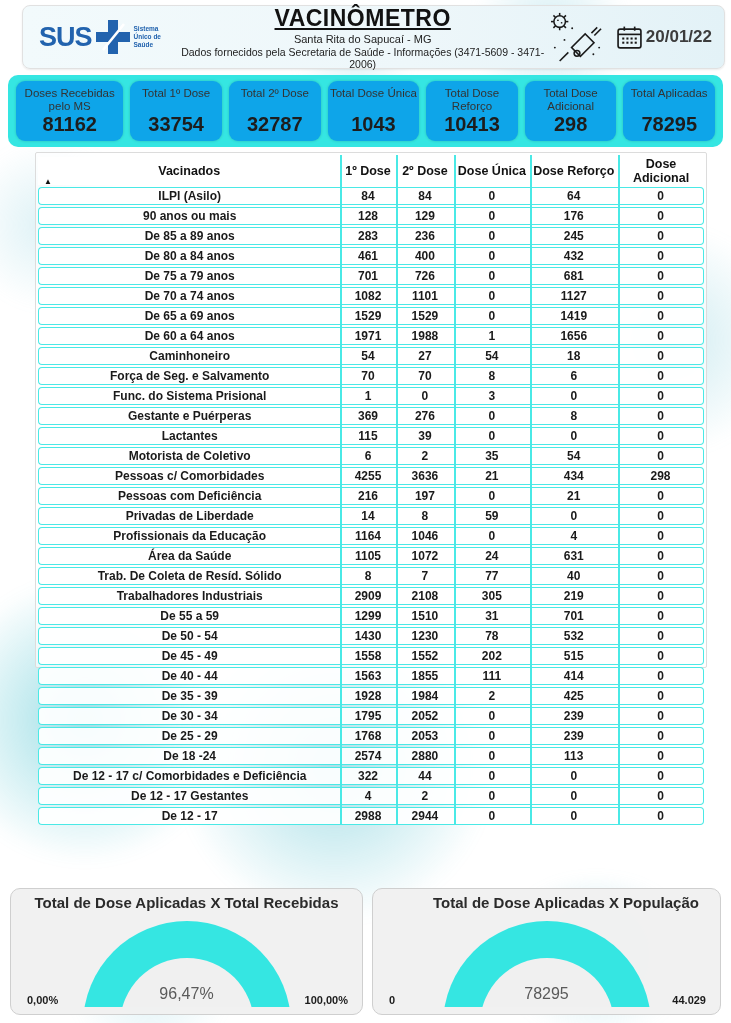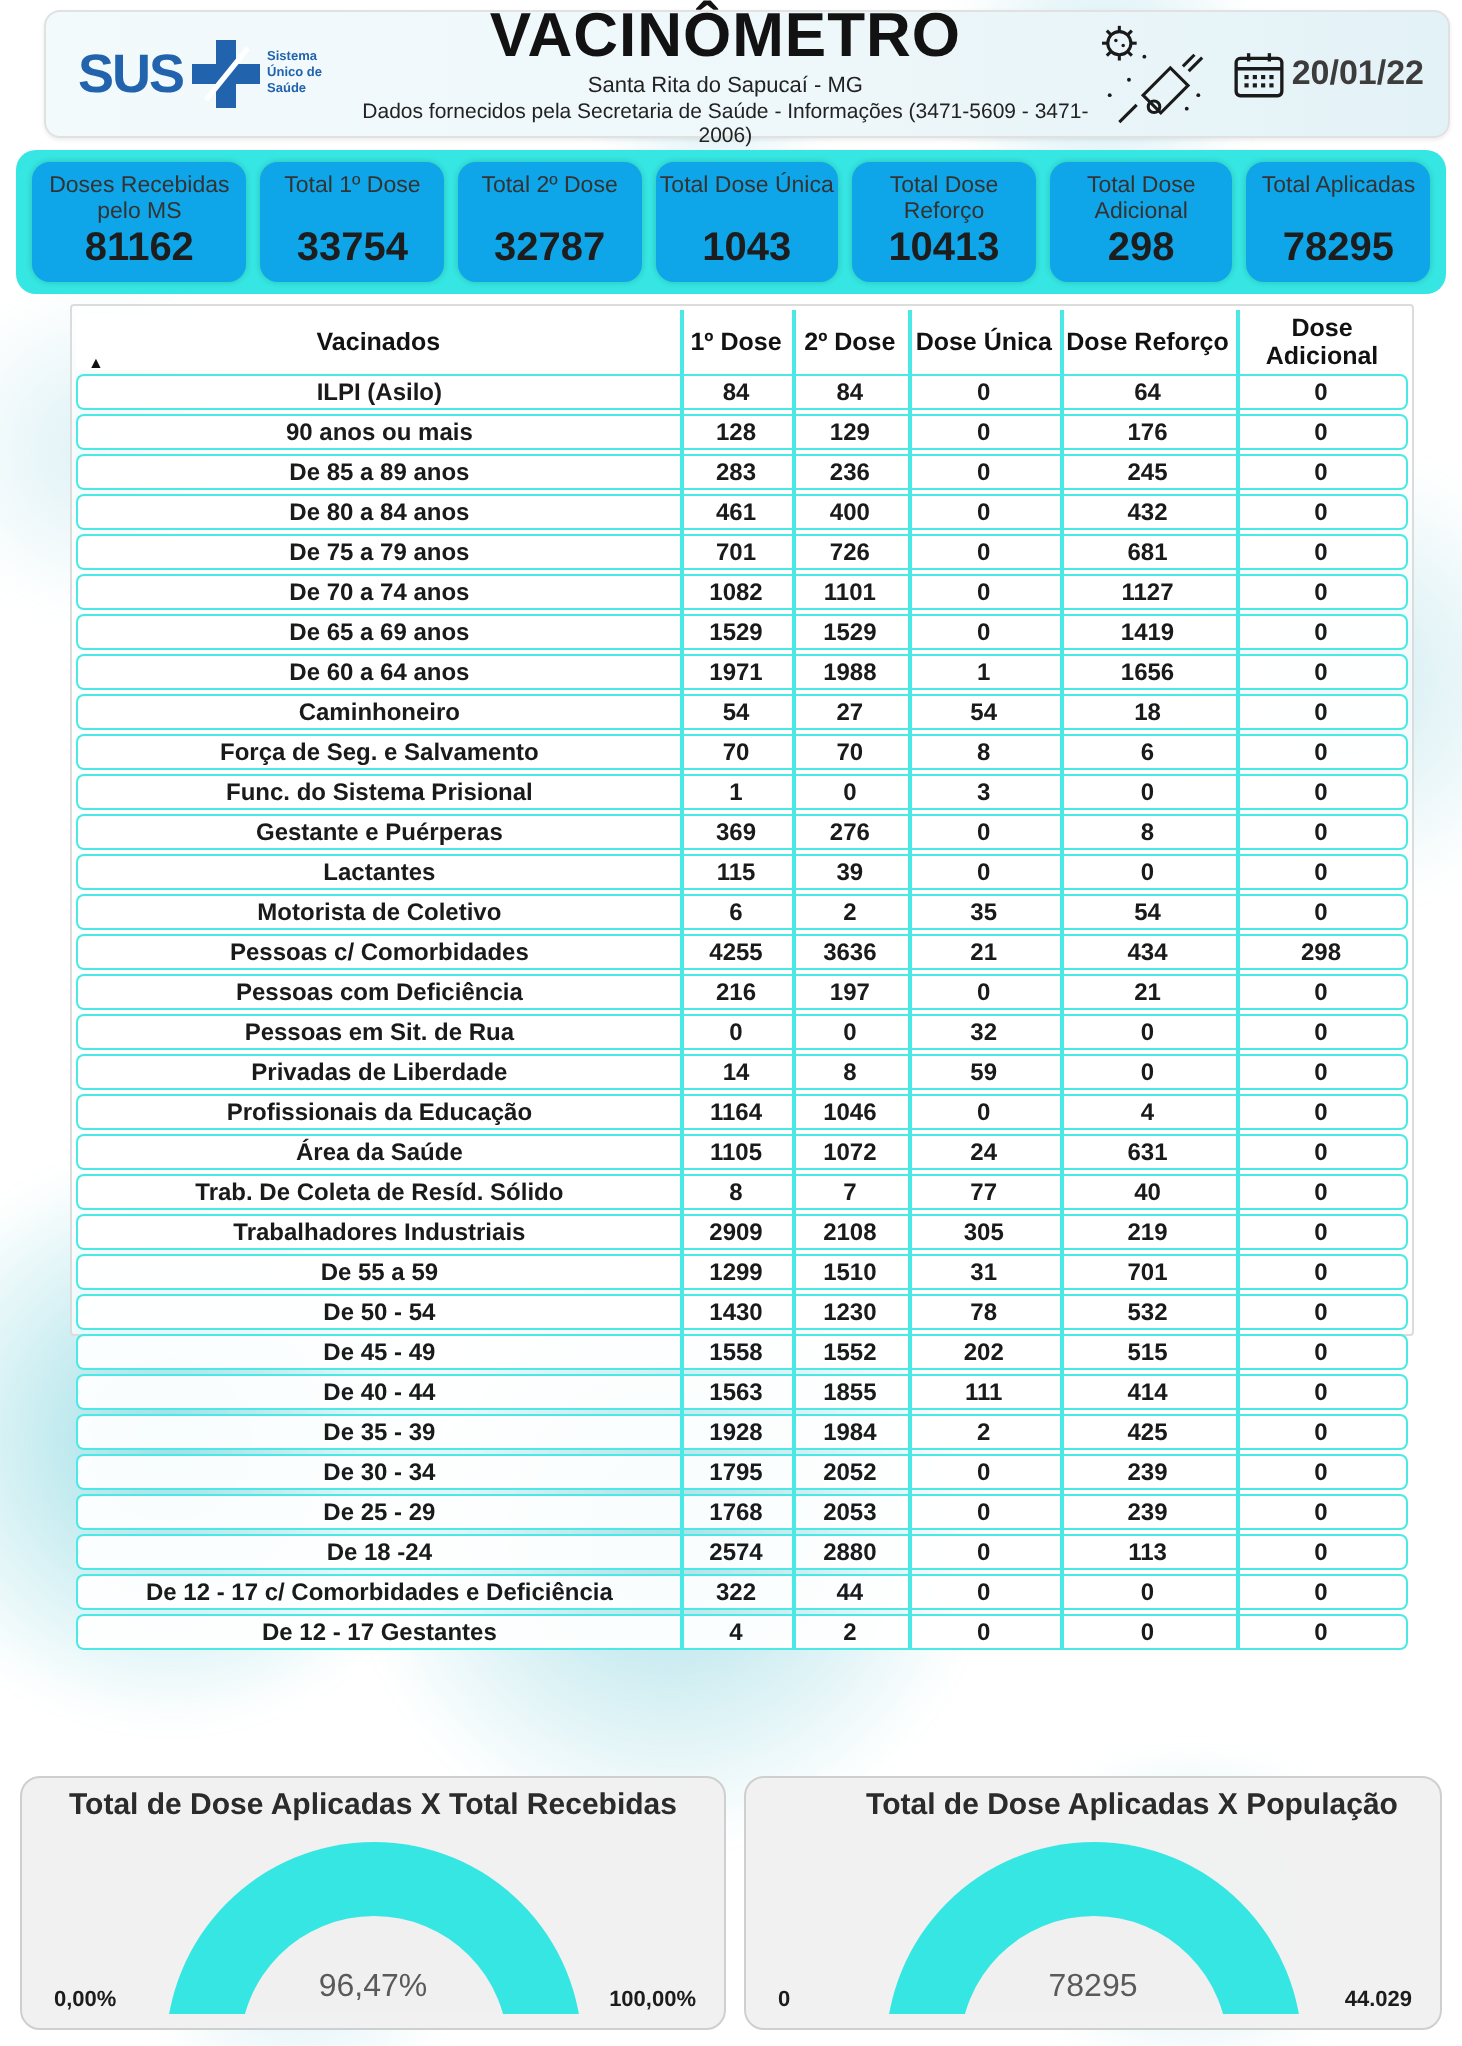--- a/index.html
+++ b/index.html
@@ -25,21 +25,21 @@
   .b8{left:290px;top:10px;width:130px;height:100px;background:radial-gradient(circle,rgba(150,215,228,.28),rgba(150,215,228,0) 70%);}
 
   
   .topbar{position:absolute;left:6px;top:5px;right:6px;height:62px;z-index:2;
     background:linear-gradient(90deg,#f2fafc 0%,#eef7fa 55%,#e3f2f7 100%);
     border:1px solid #e1e1e1;border-radius:8px;display:flex;align-items:center;box-shadow:0 1px 2px rgba(0,0,0,.08);margin-left:16px;}
   .sus-logo{display:flex;align-items:center;gap:3px;margin-left:16px;}
   .sus-text{font-size:27px;font-weight:800;color:var(--blue);letter-spacing:-1px;}
   .sus-sub{font-size:6.5px;font-weight:700;color:var(--blue);width:40px;line-height:1.2;}
   .title-block{flex:1;text-align:center;margin-left:4px;}
-  .title-block h1{margin:0;font-size:31px;font-weight:800;color:#121212;letter-spacing:.5px;}
+  .title-block h1{margin:0;font-size:23px;font-weight:800;color:#121212;letter-spacing:.5px;text-decoration:underline;}
   .subtitle{font-size:11px;color:#222;margin-top:1px;}
   .info{font-size:10.5px;color:#222;margin-top:1px;}
   .right-block{display:flex;align-items:center;gap:10px;margin-right:12px;}
   .date-col{display:flex;align-items:center;gap:3px;}
   .date-text{font-size:17px;font-weight:600;color:#3c3c3c;}
 
   
   .cards-strip{position:absolute;left:8px;top:75px;right:8px;height:72px;z-index:2;
     background:var(--cyan);border-radius:10px;display:flex;gap:7px;padding:6px 8px;box-sizing:border-box;}
   .kpi{flex:1;background:#0ea5e9;border-radius:9px;display:flex;flex-direction:column;align-items:center;
@@ -332,28 +332,20 @@
     </tr>
             <tr>
       <td>Pessoas com Deficiência</td>
       <td>216</td>
       <td>197</td>
       <td>0</td>
       <td>21</td>
       <td>0</td>
     </tr>
             <tr>
-      <td>Pessoas em Sit. de Rua</td>
-      <td>0</td>
-      <td>0</td>
-      <td>32</td>
-      <td>0</td>
-      <td>0</td>
-    </tr>
-            <tr>
       <td>Privadas de Liberdade</td>
       <td>14</td>
       <td>8</td>
       <td>59</td>
       <td>0</td>
       <td>0</td>
     </tr>
             <tr>
       <td>Profissionais da Educação</td>
       <td>1164</td>
@@ -455,20 +447,28 @@
       <td>322</td>
       <td>44</td>
       <td>0</td>
       <td>0</td>
       <td>0</td>
     </tr>
             <tr>
       <td>De 12 - 17 Gestantes</td>
       <td>4</td>
       <td>2</td>
+      <td>0</td>
+      <td>0</td>
+      <td>0</td>
+    </tr>
+            <tr>
+      <td>De 12 - 17</td>
+      <td>2988</td>
+      <td>2944</td>
       <td>0</td>
       <td>0</td>
       <td>0</td>
     </tr>
           </tbody>
       </table>
       <div class="vline v1"></div>
       <div class="vline v2"></div>
       <div class="vline v3"></div>
       <div class="vline v4"></div>

